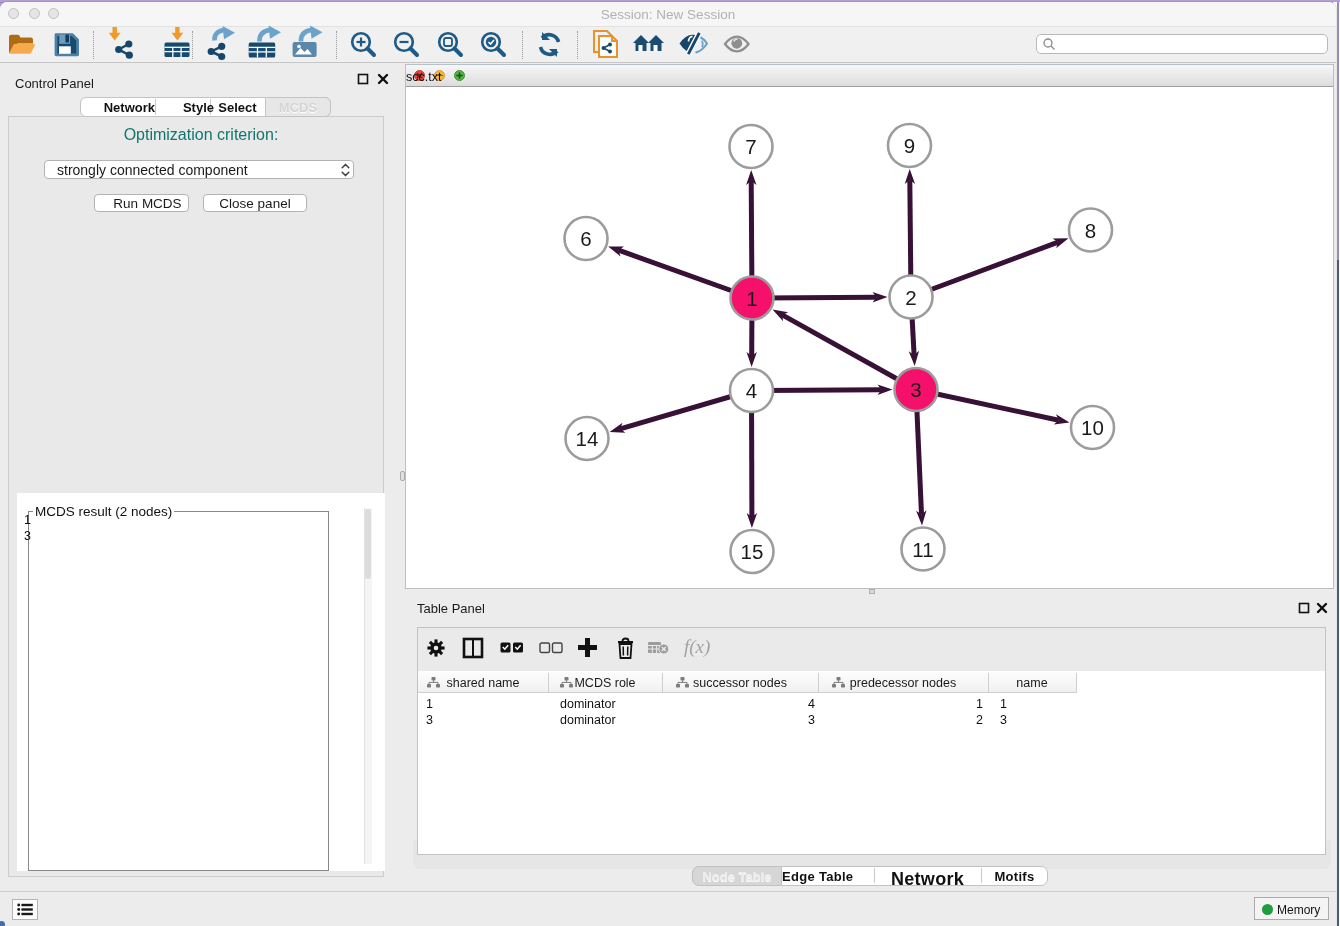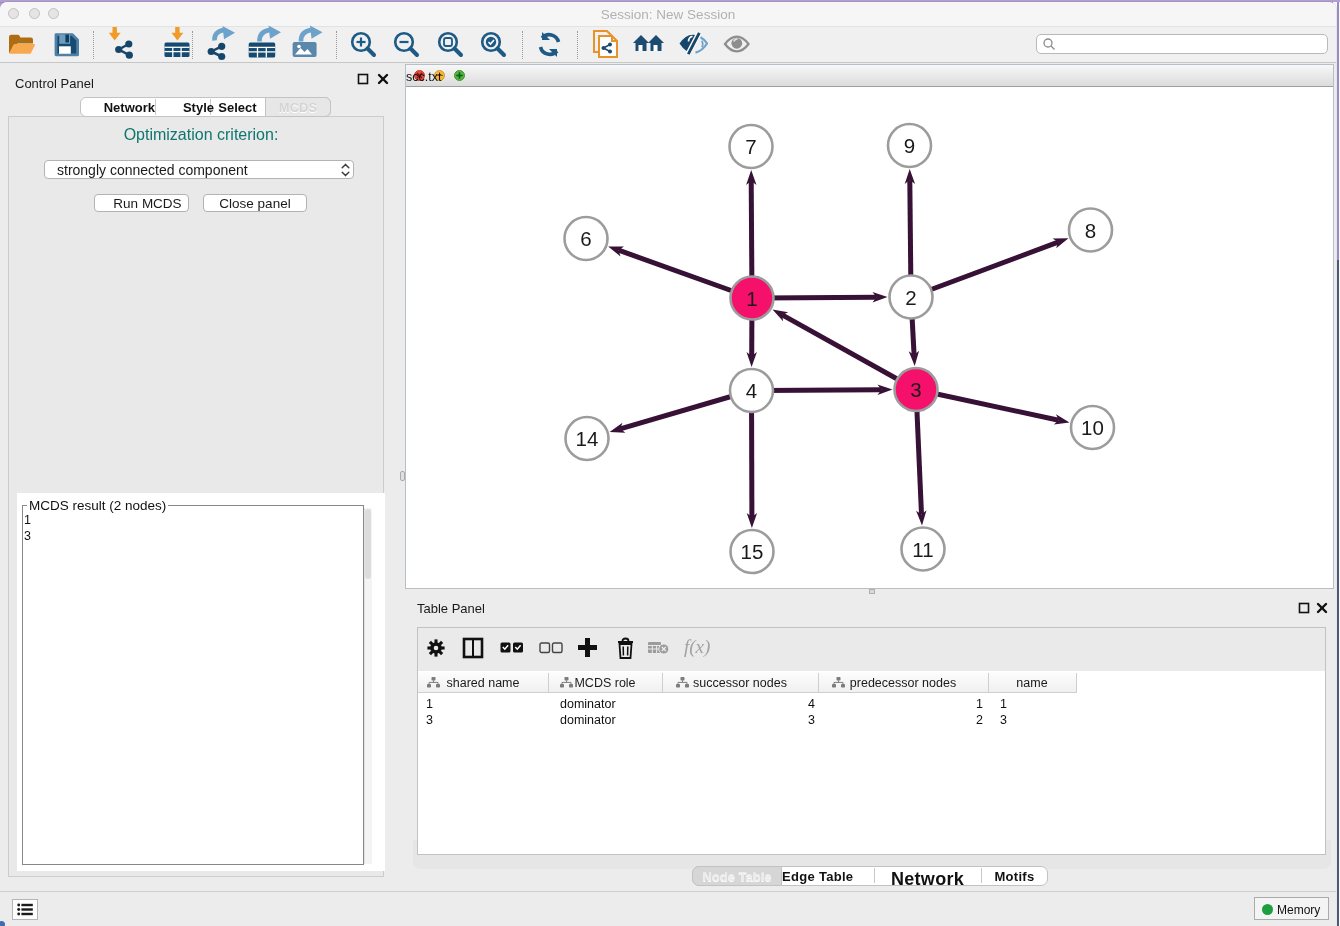--- a/index.html
+++ b/index.html
@@ -212,21 +212,21 @@
 <svg class="abs" style="left:340px;top:163px;" width="11" height="14" viewBox="0 0 11 14">
       <g fill="none" stroke="#3f3f3f" stroke-width="1.5" stroke-linecap="round" stroke-linejoin="round">
         <path d="M2.2,4.8 L5.5,1.4 L8.8,4.8"></path>
         <path d="M2.2,9.2 L5.5,12.6 L8.8,9.2"></path>
       </g>
     </svg>
 <div class="abs" style="left:94px;top:193.5px;width:95px;height:18.5px;background:#fff;border:1px solid #b3b3b3;border-radius:4px;box-sizing:border-box;text-align:center;font-size:13.5px;color:#1a1a1a;line-height:17.5px;padding-left:12px;">Run MCDS</div>
 <div class="abs" style="left:203px;top:193.5px;width:104px;height:18.5px;background:#fff;border:1px solid #b3b3b3;border-radius:4px;box-sizing:border-box;text-align:center;font-size:13.5px;color:#1a1a1a;line-height:17.5px;">Close panel</div>
 
 <div class="abs" style="left:17px;top:493px;width:368px;height:378px;background:#fff;"></div>
-<fieldset class="abs" style="left:20px;top:496px;width:342px;height:367px;border:1px solid #888;border-radius:0;margin:2px;padding:0;box-sizing:border-box;">
+<fieldset class="abs" style="left:20px;top:496px;width:301px;height:367px;border:1px solid #888;border-radius:0;margin:8px;padding:0;box-sizing:border-box;">
 <legend style="font-size:13.5px;color:#111;margin-left:4px;padding:0 2px;font-family:'Liberation Sans',sans-serif;">MCDS result (2 nodes)</legend>
 </fieldset>
 <div class="abs" style="left:24px;top:512px;font-size:12.5px;color:#111;line-height:16px;">1<br>3</div>
 <div class="abs" style="left:363.5px;top:508px;width:8px;height:356px;background:#f4f4f4;border-left:1px solid #e2e2e2;box-sizing:border-box;"></div>
 <div class="abs" style="left:364.5px;top:509px;width:6px;height:70px;background:#dcdcdc;border-radius:3px;"></div>
 
 <div class="abs" style="left:400px;top:471px;width:5px;height:10px;background:#e0e0e0;border:1px solid #aaa;box-sizing:border-box;border-radius:2px;"></div>
 </div>
 
 <div id="net-frame">

